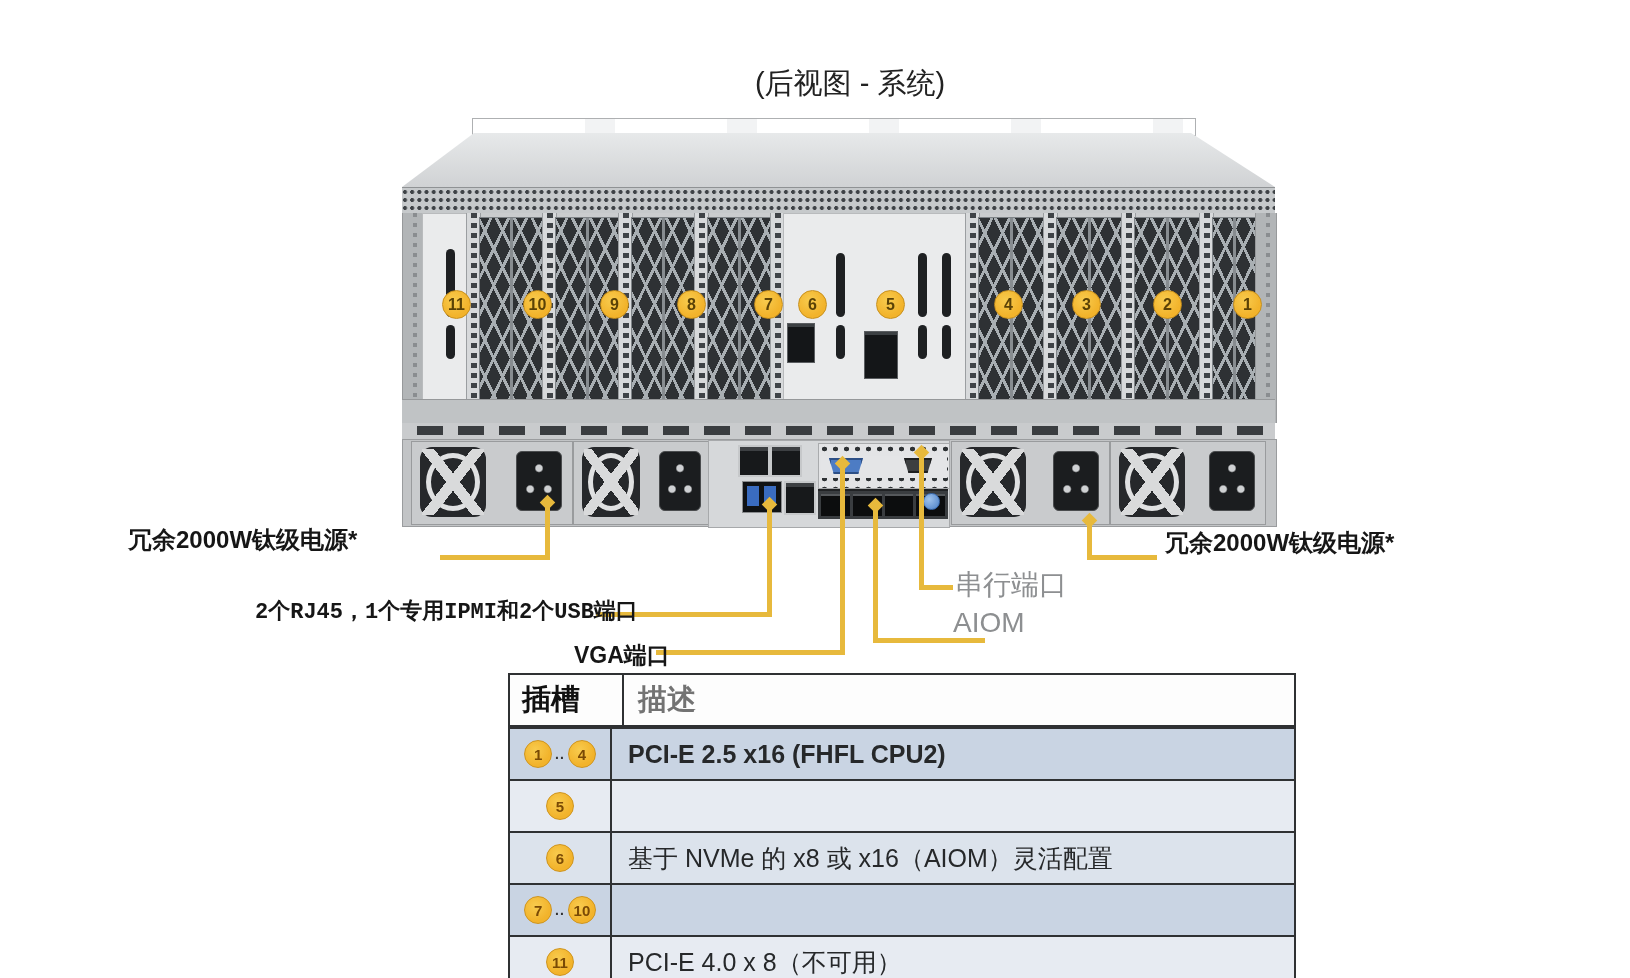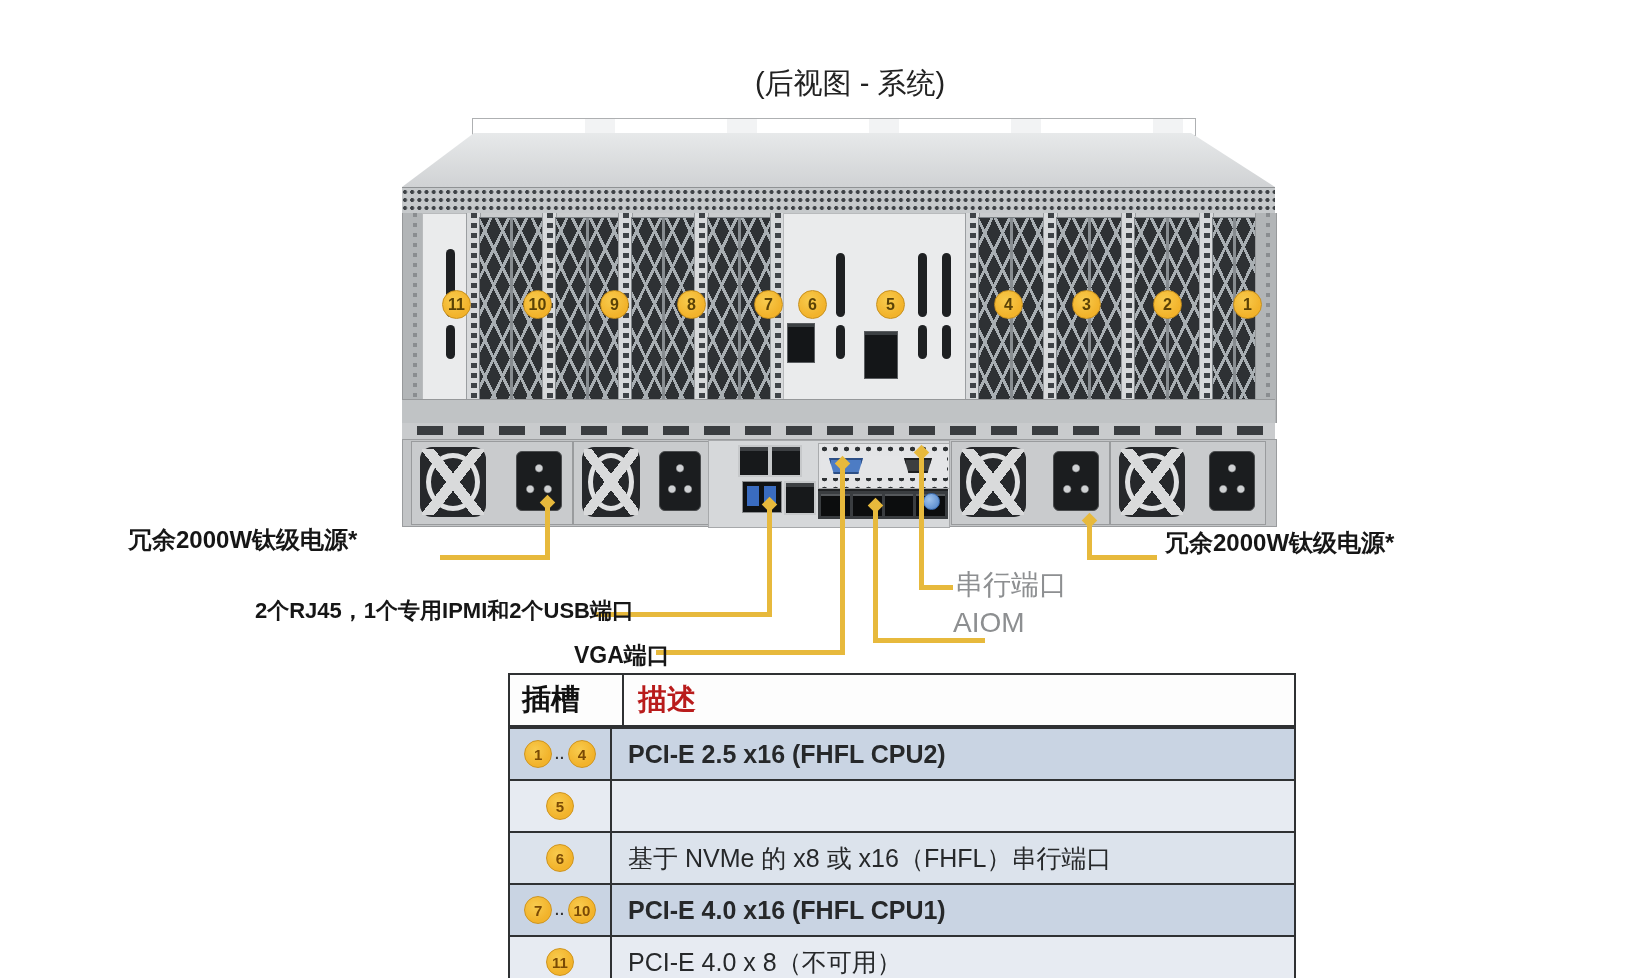--- a/index.html
+++ b/index.html
@@ -76,21 +76,21 @@
   .lbl-gray{color:#8d8f91;font-weight:500;}
   
   .tbl{left:508px;top:673px;width:784px;border:2px solid var(--table_border,#2F3133);background:#fff;z-index:10;}
   .trow{display:flex;height:50px;border-top:2px solid var(--table_border,#2F3133);}
   .trow:first-child{border-top:none;height:50px;}
   .thead{background:#fdfdfd;border-bottom:2px solid var(--table_border,#2F3133);}
   .c-slot{width:100px;flex:0 0 100px;border-right:2px solid var(--table_border,#2F3133);
           display:flex;align-items:center;justify-content:center;gap:3px;}
   .c-desc{flex:1;display:flex;align-items:center;padding-left:16px;font-size:25px;color:#26282a;font-weight:500;}
   .thead .c-slot{justify-content:flex-start;padding-left:12px;font-size:29px;font-weight:700;color:#111;}
-  .thead .c-desc{font-size:29px;font-weight:700;color:#b91c1c;padding-left:14px;}
+  .thead .c-desc{font-size:29px;font-weight:700;color:#737373;padding-left:14px;}
   .bold .c-desc{font-weight:600;}
   .row-med{background:var(--row_medium,#C9D4E3);}
   .row-lig{background:var(--row_light,#E7EBF2);}
   .row-mid{background:#DCE3EC;}
   .tbadge{width:26px;height:26px;border-radius:50%;flex:0 0 26px;
       background:radial-gradient(circle at 40% 35%,#f8cb4e,var(--badge,#F2B32B) 65%);
       border:1px solid #cf941d;color:#7a4a05;font-size:15px;font-weight:bold;
       display:flex;align-items:center;justify-content:center;}
   .tdots{font-size:14px;font-weight:bold;color:#333;letter-spacing:1px;}
 </style>
@@ -215,21 +215,21 @@
 <div class="abs dia" style="left:916px;top:447px;"></div>
 <div class="abs cl" style="left:919px;top:452px;width:5px;height:136px;"></div>
 <div class="abs cl" style="left:919px;top:585px;width:34px;height:5px;"></div>
 
 <div class="abs dia" style="left:1084px;top:515px;"></div>
 <div class="abs cl" style="left:1087px;top:520px;width:5px;height:38px;"></div>
 <div class="abs cl" style="left:1087px;top:555px;width:70px;height:5px;"></div>
 
 <div class="abs lbl lbl-dark" style="left:128px;top:524px;font-size:24px;">冗余2000W钛级电源*</div>
 <div class="abs lbl lbl-dark" style="left:1165px;top:527px;font-size:24px;">冗余2000W钛级电源*</div>
-<div class="abs lbl lbl-dark" style="left:255px;top:596px;font-size:22px;">2个RJ45，1个专用IPMI和2个USB端口</div>
+<div class="abs lbl lbl-dark" style="left:255px;top:596px;font-size:22px;font-family:Liberation Mono, monospace;">2个RJ45，1个专用IPMI和2个USB端口</div>
 <div class="abs lbl lbl-dark" style="left:574px;top:640px;font-size:23px;">VGA端口</div>
 <div class="abs lbl lbl-gray" style="left:955px;top:566px;font-size:28px;">串行端口</div>
 <div class="abs lbl lbl-gray" style="left:953px;top:607px;font-size:28px;">AIOM</div>
 
 <div class="abs tbl">
   <div class="trow thead">
     <div class="c-slot">插槽</div>
     <div class="c-desc">描述</div>
   </div>
   <div class="trow row-med bold">
@@ -242,29 +242,28 @@
   </div>
   <div class="trow row-lig">
     <div class="c-slot">
       <span class="tbadge">5</span>
     </div>
   </div>
   <div class="trow row-mid">
     <div class="c-slot">
       <span class="tbadge">6</span>
     </div>
-    <div class="c-desc">基于 NVMe 的 x8 或 x16（FHFL）串行端口</div>
+    <div class="c-desc">基于 NVMe 的 x8 或 x16（AIOM）灵活配置</div>
   </div>
   <div class="trow row-med bold">
     <div class="c-slot">
       <span class="tbadge">7</span>
       <span class="tdots">..</span>
       <span class="tbadge">10</span>
     </div>
-    <div class="c-desc">PCI-E 4.0 x16 (FHFL CPU1)</div>
   </div>
   <div class="trow row-lig">
     <div class="c-slot">
       <span class="tbadge">11</span>
     </div>
     <div class="c-desc">PCI-E 4.0 x 8（不可用）</div>
   </div>
 </div>
 
 </body></html>

